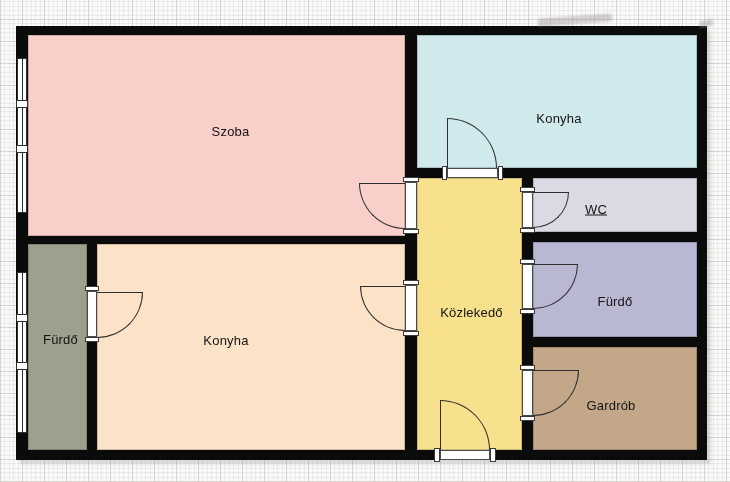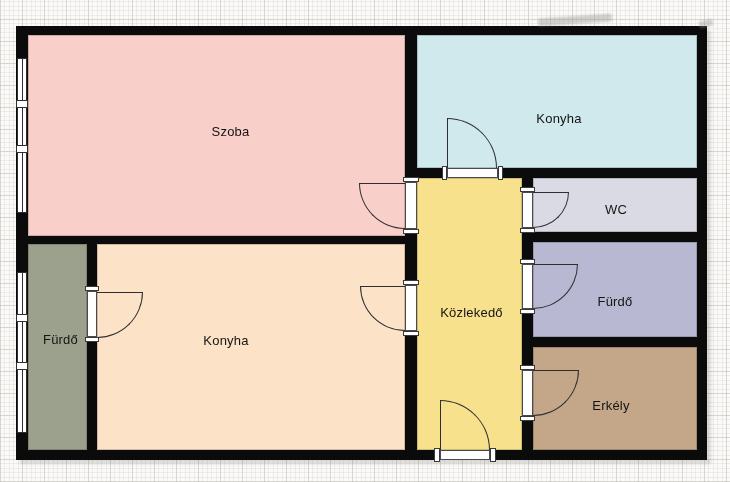--- a/index.html
+++ b/index.html
@@ -65,25 +65,25 @@
 </head>
 <body>
 
 <div class="canvas">
   <div class="plan" style="left: 16px; top: 26px; width: 691px; height: 434px; background: rgb(11, 11, 11);">
       <div class="room" style="left: 12px; top: 9px; width: 377px; height: 201px; background: rgb(249, 207, 201);"></div>
       <span class="room-label" style="left: 214.5px; top: 104.5px;">Szoba</span>
       <div class="room" style="left: 401px; top: 9px; width: 280px; height: 133px; background: rgb(207, 233, 236);"></div>
       <span class="room-label" style="left: 543px; top: 75.5px; margin-top: 16px;">Konyha</span>
       <div class="room" style="left: 517px; top: 152px; width: 164px; height: 54px; background: rgb(218, 218, 228);"></div>
-      <span class="room-label" style="left: 600px; top: 183px;">WC</span>
+      <span class="room-label" style="left: 580px; top: 183px; text-decoration: underline;">WC</span>
       <div class="room" style="left: 517px; top: 216px; width: 164px; height: 95px; background: rgb(184, 184, 210);"></div>
       <span class="room-label" style="left: 599px; top: 274.5px;">Fürdő</span>
       <div class="room" style="left: 517px; top: 321px; width: 164px; height: 103px; background: rgb(195, 167, 136);"></div>
-      <span class="room-label" style="left: 595px; top: 378.5px;">Erkély</span>
+      <span class="room-label" style="left: 595px; top: 378.5px;">Gardrób</span>
       <div class="room" style="left: 401px; top: 152px; width: 105px; height: 272px; background: rgb(248, 225, 141);"></div>
       <span class="room-label" style="left: 455.5px; top: 286px;">Közlekedő</span>
       <div class="room" style="left: 81px; top: 218px; width: 308px; height: 206px; background: rgb(252, 227, 199);"></div>
       <span class="room-label" style="left: 210px; top: 314px;">Konyha</span>
       <div class="room" style="left: 12px; top: 218px; width: 59px; height: 206px; background: rgb(155, 161, 140);"></div>
       <span class="room-label" style="left: 44.5px; top: 313px;">Fürdő</span>
       <div class="window" style="left: 1px; top: 32px; width: 10px; height: 155px;">
         <div class="centerline"></div>
       </div>
       <div class="mullion" style="left: 0px; top: 74px; width: 12px; height: 8px;"></div>

